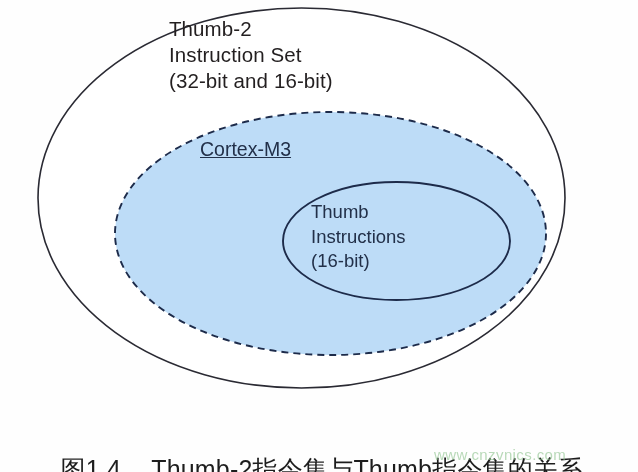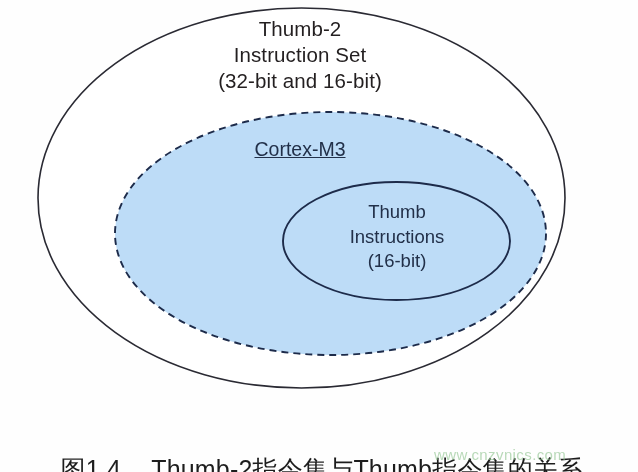--- a/index.html
+++ b/index.html
@@ -20,21 +20,20 @@
   }
   #venn-canvas {
     position: absolute;
     left: 0;
     top: 0;
     width: 638px;
     height: 410px;
   }
   .label-block {
     position: absolute;
-    text-align: center;
     line-height: 1.28;
     white-space: pre-line;
     pointer-events: none;
   }
   #label-outer {
     left: 169px;
     top: 16px;
     width: 262px;
     font-size: 20.5px;
     font-weight: 400;

